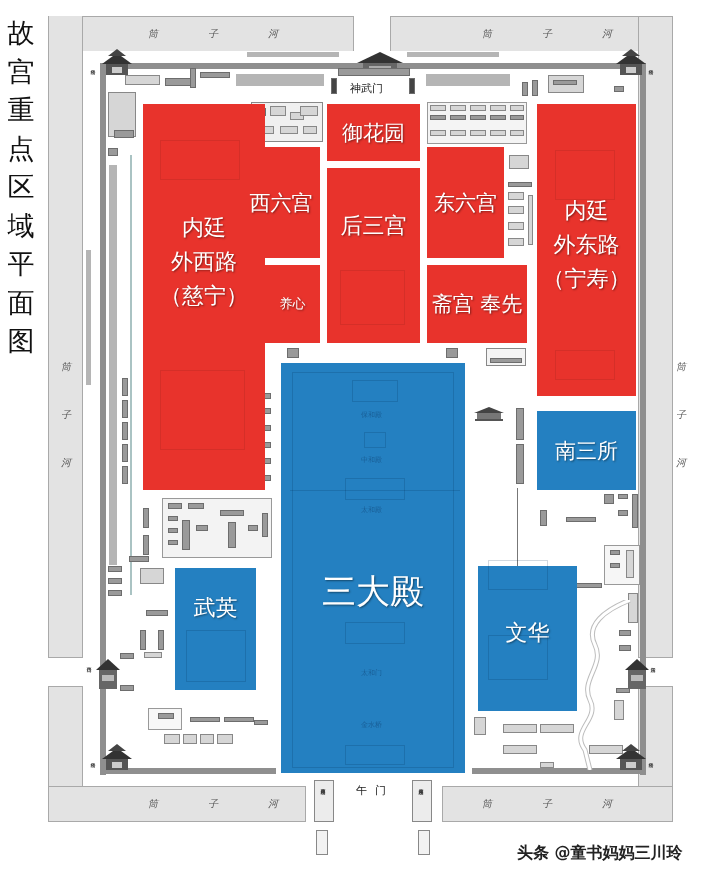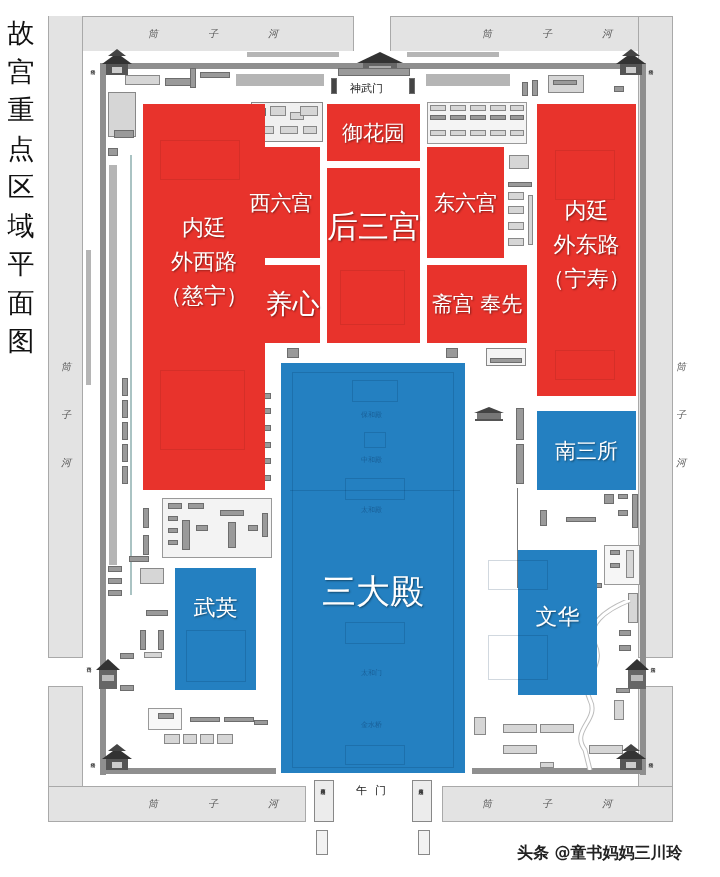--- a/index.html
+++ b/index.html
@@ -305,27 +305,27 @@
 
 <div class="abs region red" style="left:143px; top:104px; width:122px; height:386px;">
   <span class="region-label" style="margin-top:-70px;">内廷
 外西路
 （慈宁）</span>
 </div>
 <div class="abs region red" style="left:242px; top:147px; width:78px; height:111px;text-align:center;">
   <span class="region-label" style="font-size:21px;">西六宫</span>
 </div>
 <div class="abs region red" style="left:265px; top:265px; width:55px; height:78px;">
-  <span class="region-label" style="font-size:27px;">养心</span>
+  <span class="region-label" style="font-size:13px;">养心</span>
 </div>
 <div class="abs region red" style="left:327px; top:104px; width:93px; height:57px;">
   <span class="region-label" style="font-size:21px;">御花园</span>
 </div>
 <div class="abs region red" style="left:327px; top:168px; width:93px; height:175px;">
-  <span class="region-label" style="margin-top:-60px; font-size:31px;">后三宫</span>
+  <span class="region-label" style="margin-top:-60px; font-size:22px;">后三宫</span>
 </div>
 <div class="abs region red" style="left:427px; top:147px; width:77px; height:111px;">
   <span class="region-label" style="font-size:21px;">东六宫</span>
 </div>
 <div class="abs region red" style="left:427px; top:265px; width:100px; height:78px;">
   <span class="region-label" style="font-size:21px;">斋宫 奉先</span>
 </div>
 <div class="abs region red" style="left:537px; top:104px; width:99px; height:292px;">
   <span class="region-label" style="margin-top:-10px;">内廷
 外东路
@@ -355,21 +355,21 @@
 <div class="ghost-b" style="left:345px; top:745px; width:60px; height:20px;"></div>
 <div class="ghost-b" style="left:292px; top:372px; width:162px; height:396px;"></div>
 
 <div class="abs region blue" style="left:537px; top:411px; width:99px; height:79px;">
   <span class="region-label" style="font-size:21px;">南三所</span>
 </div>
 <div class="abs region blue" style="left:175px; top:568px; width:81px; height:122px;">
   <span class="region-label" style="margin-top:-42px; font-size:22px;">武英</span>
 </div>
 <div class="ghost-b" style="left:186px; top:630px; width:60px; height:52px;"></div>
-<div class="abs region blue" style="left:478px; top:550px; width:79px; height:145px;margin-left:40px;">
+<div class="abs region blue" style="left:478px; top:566px; width:99px; height:145px;">
   <span class="region-label" style="margin-top:-12px; font-size:22px;">文华</span>
 </div>
 <div class="ghost-b" style="left:488px; top:560px; width:60px; height:30px;"></div>
 <div class="ghost-b" style="left:488px; top:635px; width:60px; height:45px;"></div>
 
 <svg class="abs" style="left:472px; top:405px;" width="34" height="20" viewBox="0 0 34 20">
   <polygon points="2,8 17,2 32,8" fill="#444"></polygon>
     <rect x="5" y="8" width="24" height="6" fill="#777"></rect>
     <rect x="3" y="14" width="28" height="2" fill="#555"></rect>
 </svg>

